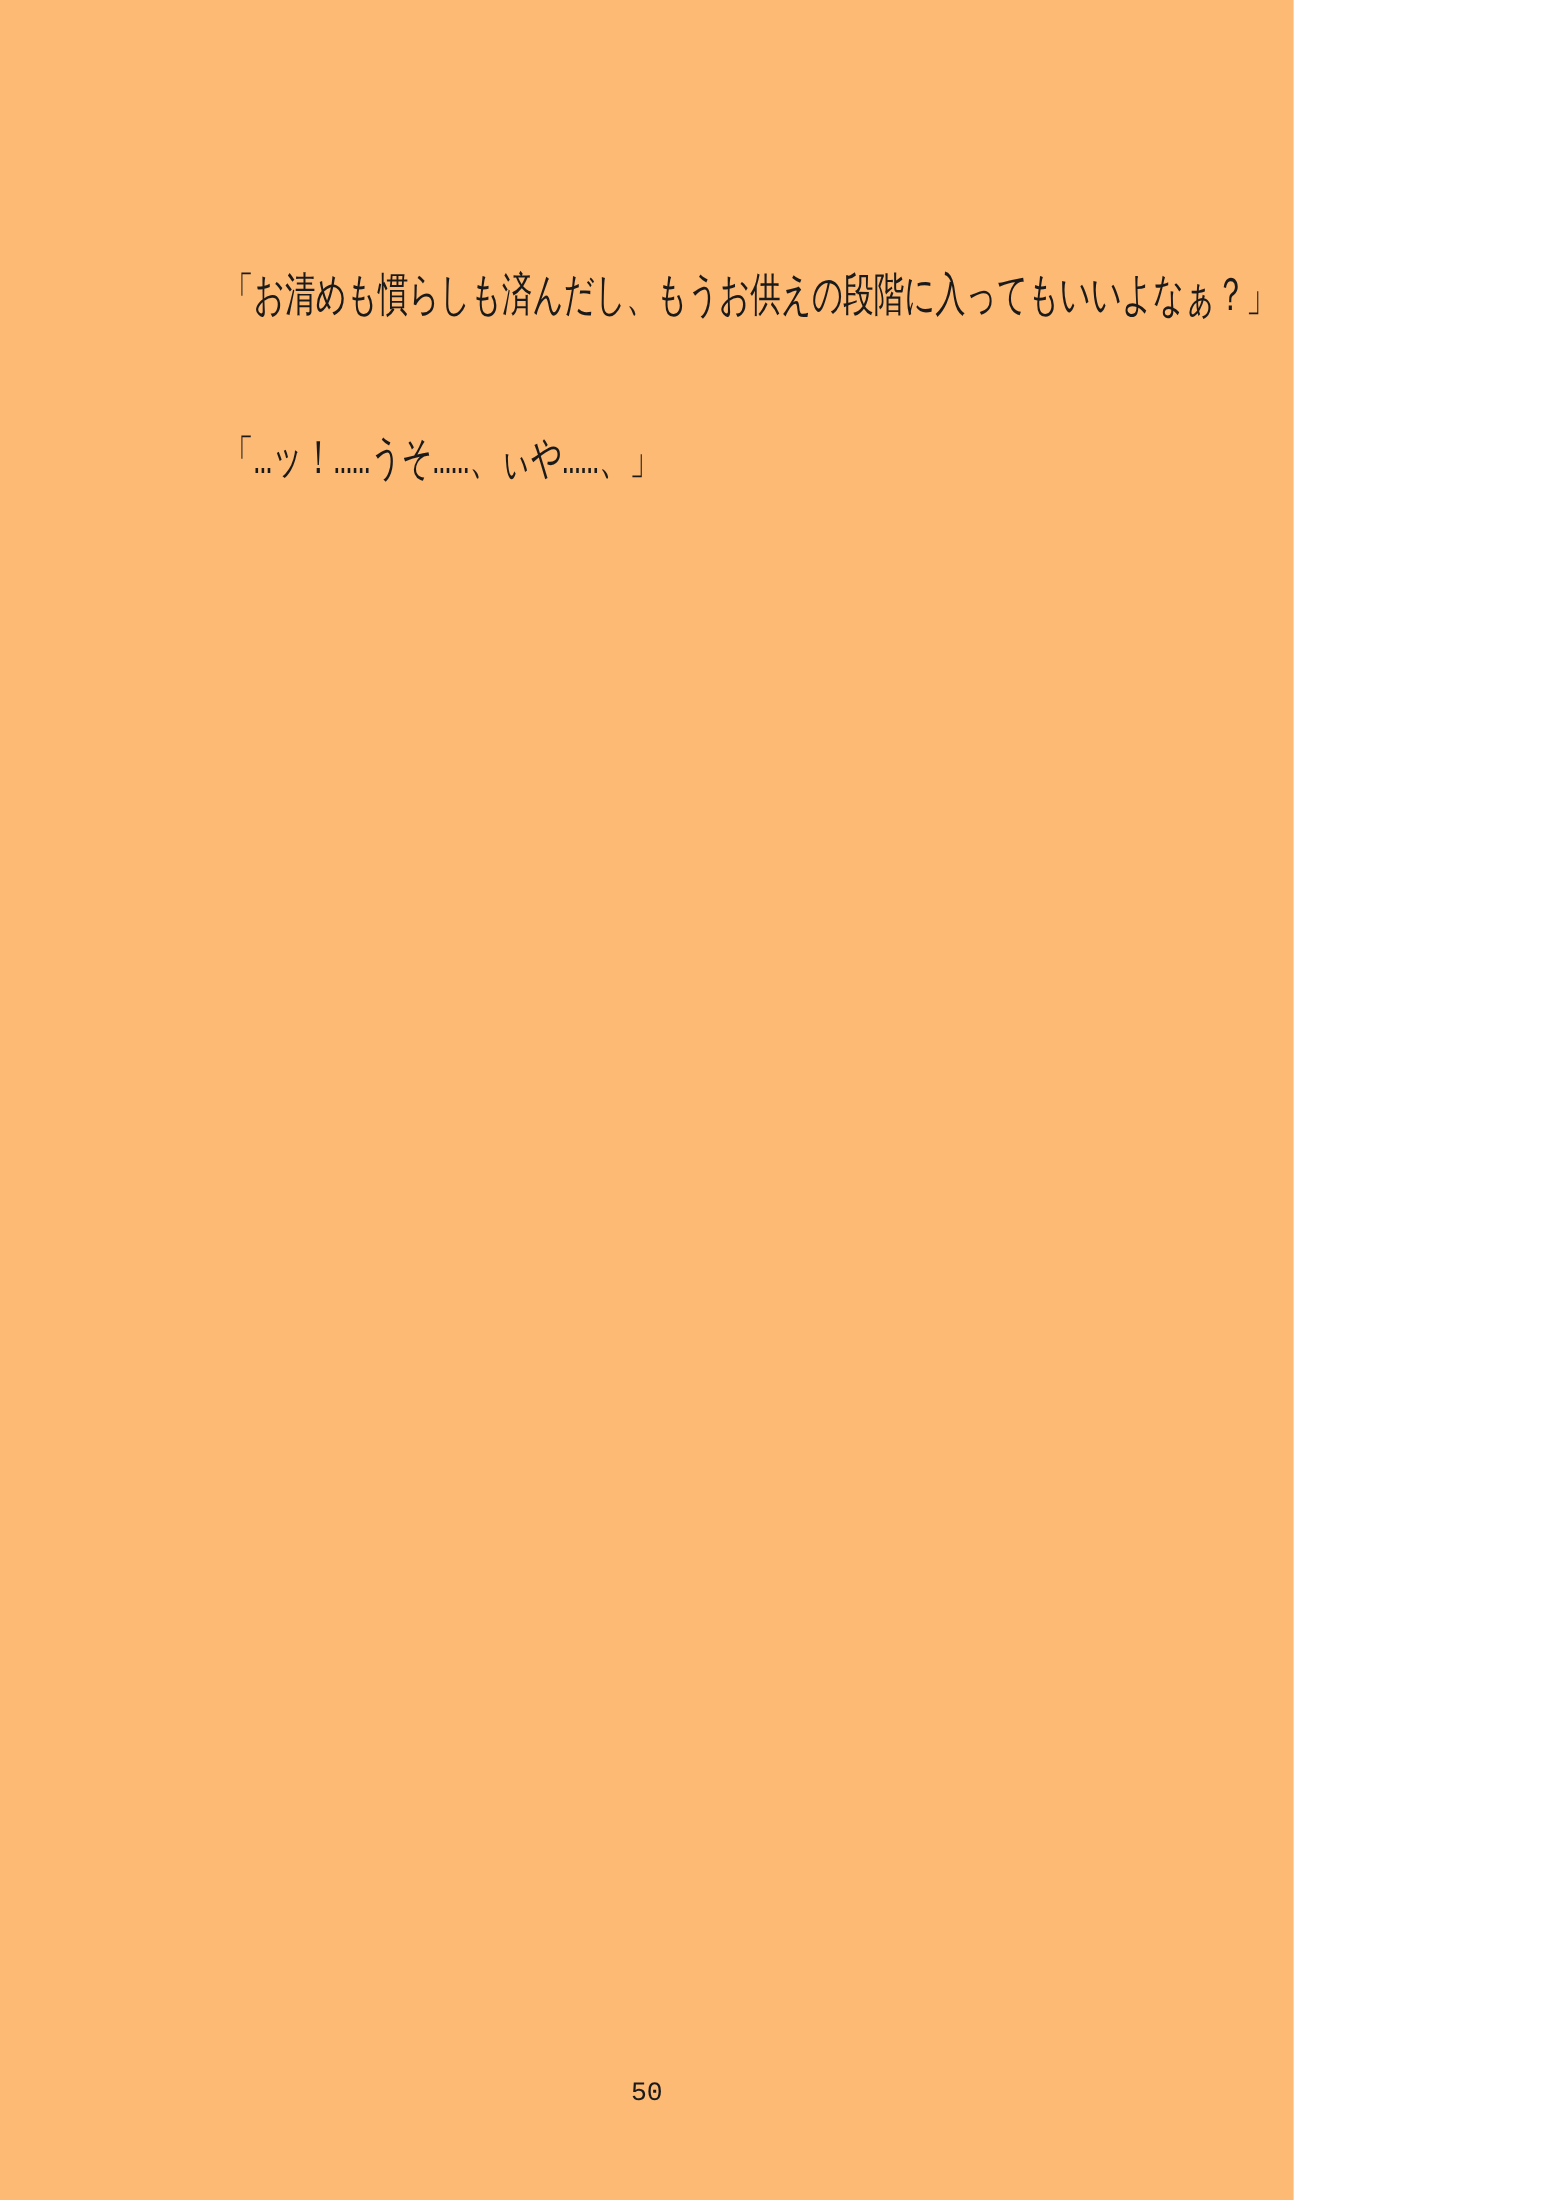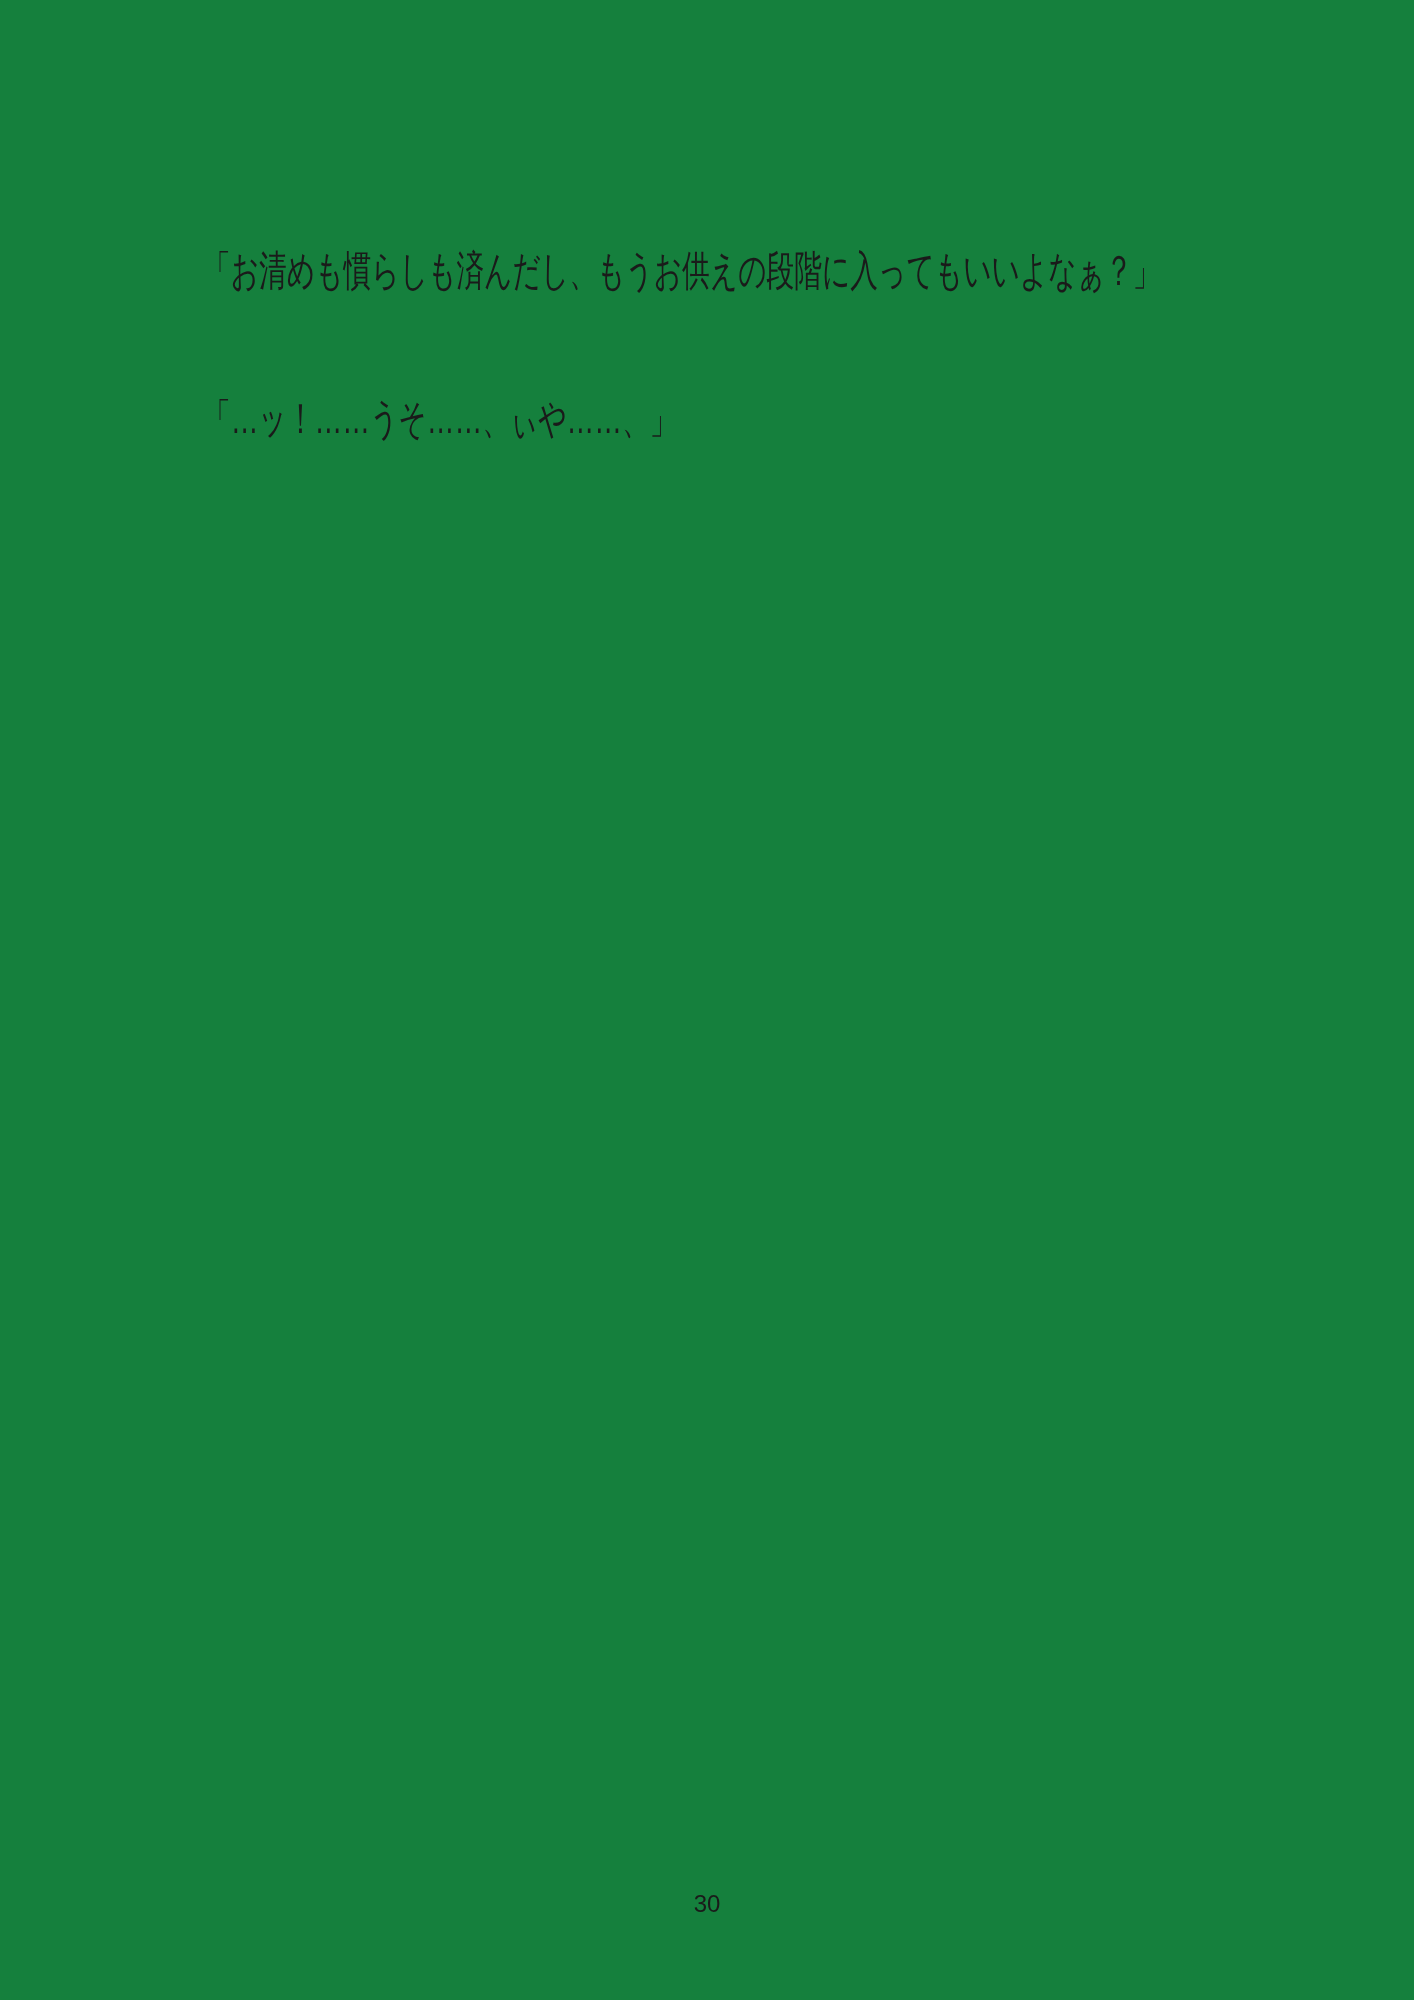--- a/index.html
+++ b/index.html
@@ -1,23 +1,23 @@
 <!DOCTYPE html>
 <html lang="ja"><head>
 <meta charset="utf-8">
 <style>
   * { margin: 0; padding: 0; box-sizing: border-box; }
   html, body { background: #ffffff; }
   .page {
     position: relative;
-    width: 1414px;
+    width: 1176px;
     height: 2000px;
-    background: #15803d;
+    background: #fdba74;
     color: #1a1a1a;
-    font-family: Liberation Sans, sans-serif;
+    font-family: Liberation Mono, monospace;
     overflow: hidden;
   }
   .text-body {
     position: absolute;
     left: 203px;
     top: 234px;
     width: 1160px;
     font-size: 42px;
   }
   .block { margin: 0 0 74px 0; }
@@ -71,14 +71,14 @@
     <p class="block dialogue">
       <span class="line">「…ッ！……うそ……、ぃや……、」</span>
     </p>
 
 
 
 
 
   </div>
 
-  <div class="page-number">30</div>
+  <div class="page-number">50</div>
 </div>
 
 </body></html>

